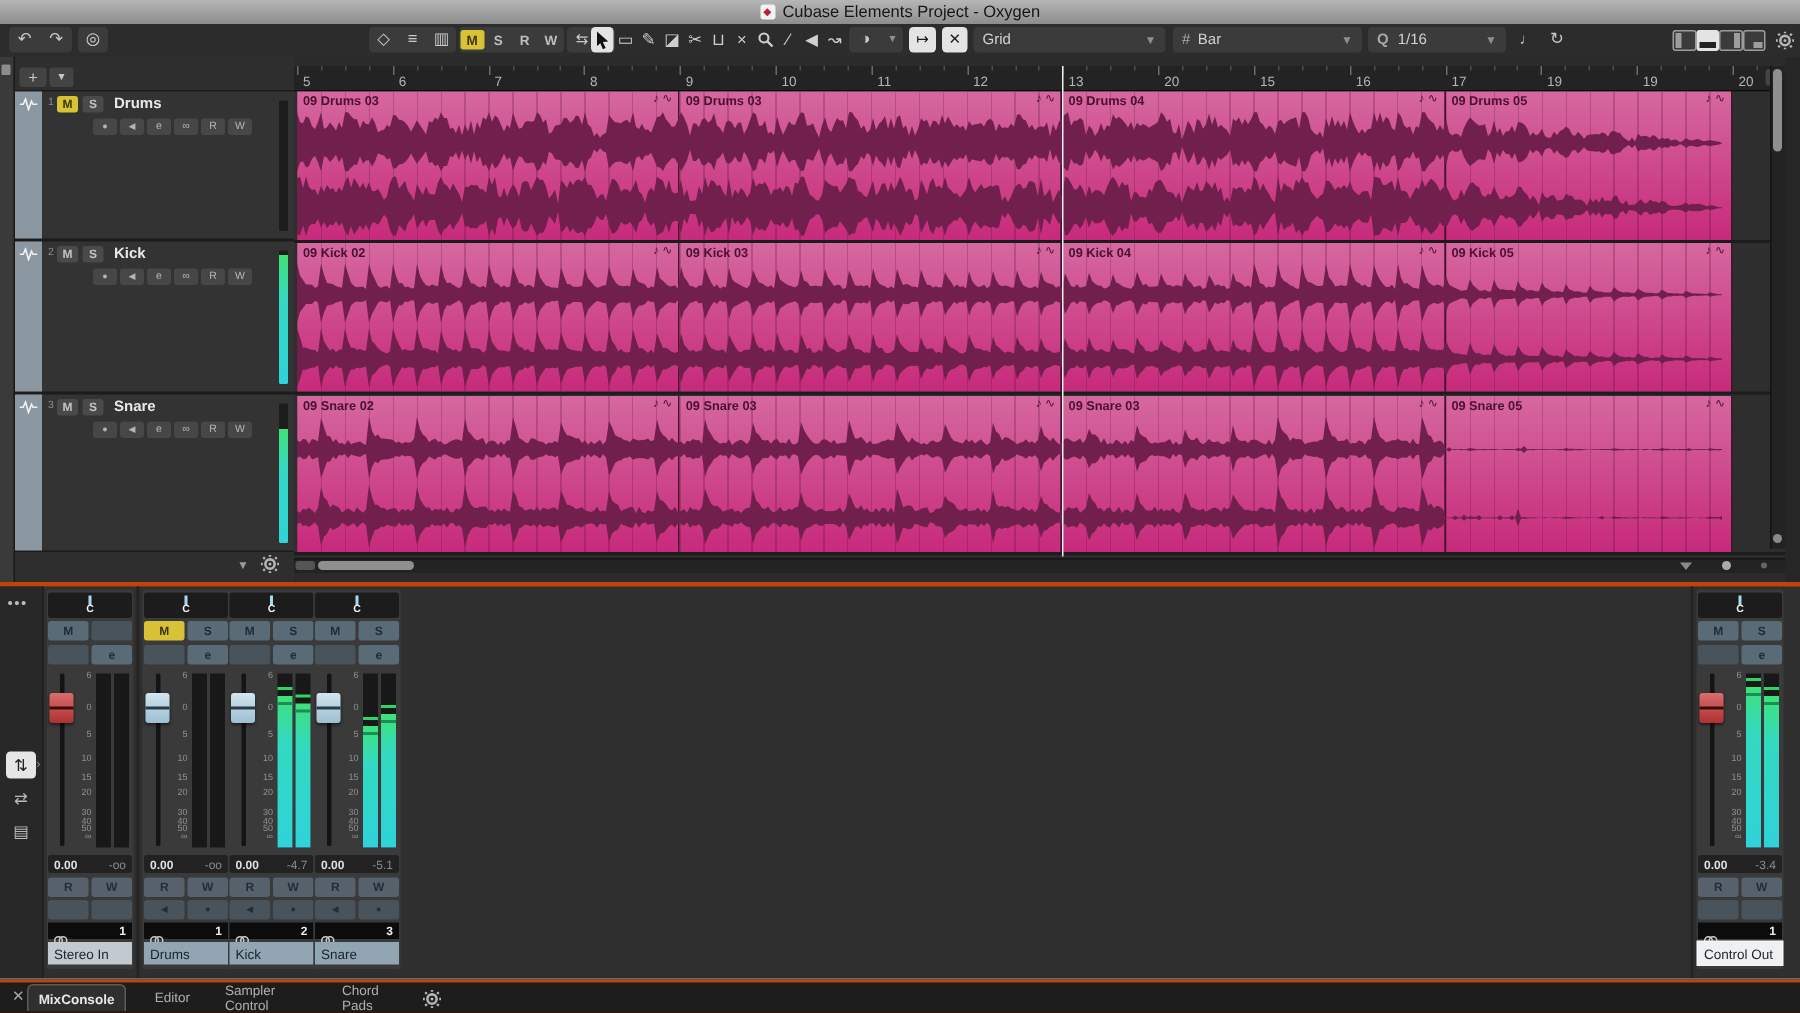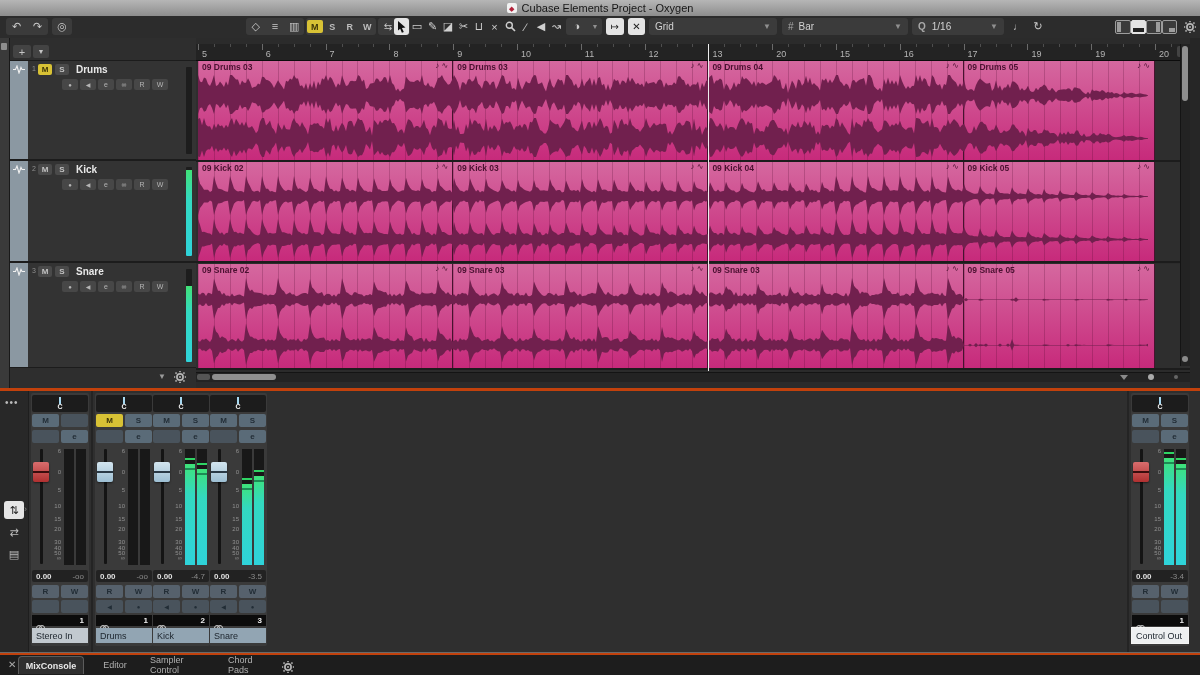--- a/index.html
+++ b/index.html
@@ -611,21 +611,21 @@
               <div style="position: absolute; left: 0px; width: 100%; height: 2px; top: 39px; background: rgb(29, 140, 85);"></div>
             </div>
             <div class="mslot" style="left: 45px; top: 3px; height: 116px;">
               <div class="mfill" style="bottom: 0px; height: 89px;"></div>
               <div class="mpeak" style="top: 21px;"></div>
               <div style="position: absolute; left: 0px; width: 100%; height: 2px; top: 31px; background: rgb(29, 140, 85);"></div>
             </div>
           </div>
           <div class="valrow" style="top: 177px;">
             <div class="gain">0.00</div>
-            <div class="peak">-3.5</div>
+            <div class="peak">-5.1</div>
           </div>
           <div class="mbtn" style="left: 1px; top: 192px; background: rgb(86, 97, 108);">R</div>
           <div class="mbtn" style="left: 30px; top: 192px; background: rgb(86, 97, 108);">W</div>
           <div class="mbtn" style="left: 1px; top: 207px; background: rgb(73, 83, 92); font-size: 6px;">◀</div>
           <div class="mbtn" style="left: 30px; top: 207px; background: rgb(73, 83, 92); font-size: 6px;">●</div>
           <div class="numrow" style="top: 222px;">
             <div class="st-ico"><i></i><i></i></div>
             <div class="n">3</div>
           </div>
           <div class="namerow" style="top: 235px; background: rgb(146, 165, 179); font-weight: normal;">Snare</div>

